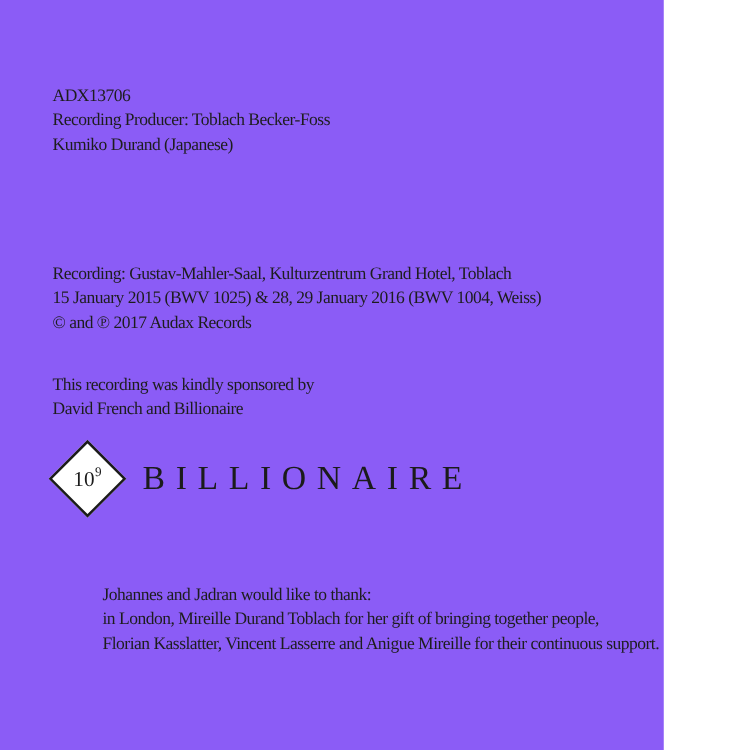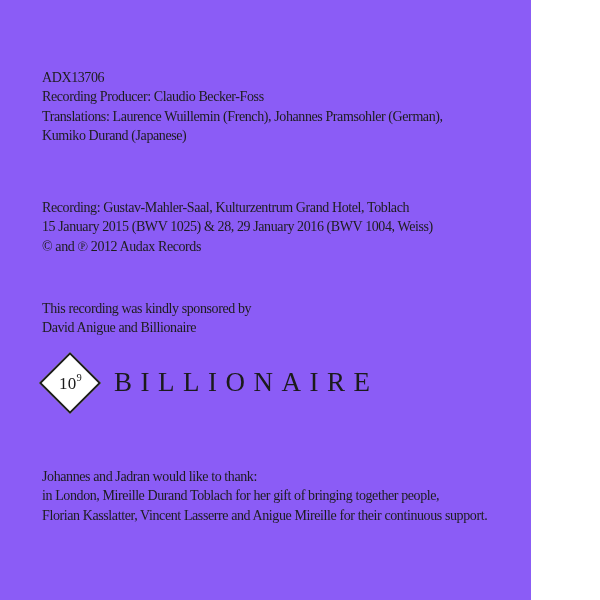--- a/index.html
+++ b/index.html
@@ -21,23 +21,23 @@
     left: 42px;
     font-size: 14px;
     line-height: 19.4px;
     letter-spacing: -0.4px;
     color: #1d1d1d;
   }
   .text-block .line {
     white-space: nowrap;
   }
   .block-credits   { top: 68px; }
-  .block-recording { top: 198px; }
+  .block-recording { top: 210px; }
   .block-sponsor   { top: 299px; }
-  .block-thanks    { top: 467px; }
+  .block-thanks    { top: 467px; margin-left: 40px; }
 
   
   .logo {
     position: absolute;
     left: 0;
     top: 0;
   }
   .diamond {
     position: absolute;
     left: 48px;
@@ -79,34 +79,33 @@
     white-space: nowrap;
   }
 </style>
 </head>
 <body>
 
 <div class="page">
 
   <div class="text-block block-credits">
     <div class="line">ADX13706</div>
-    <div class="line">Recording Producer: Claudio Becker-Foss</div>
-    <div class="line">Translations: Laurence Wuillemin (French), Johannes Pramsohler (German),</div>
+    <div class="line">Recording Producer: Toblach Becker-Foss</div>
     <div class="line">Kumiko Durand (Japanese)</div>
   </div>
 
   <div class="text-block block-recording">
     <div class="line">Recording: Gustav-Mahler-Saal, Kulturzentrum Grand Hotel, Toblach</div>
     <div class="line">15 January 2015 (BWV 1025) &amp; 28, 29 January 2016 (BWV 1004, Weiss)</div>
-    <div class="line">© and ℗ 2012 Audax Records</div>
+    <div class="line">© and ℗ 2017 Audax Records</div>
   </div>
 
   <div class="text-block block-sponsor">
     <div class="line">This recording was kindly sponsored by</div>
-    <div class="line">David Anigue and Billionaire</div>
+    <div class="line">David French and Billionaire</div>
   </div>
 
   <div class="logo">
     <div class="diamond">
       <span class="diamond-label"><span>10</span><sup>9</sup></span>
     </div>
     <div class="wordmark">BILLIONAIRE</div>
   </div>
 
   <div class="text-block block-thanks">

